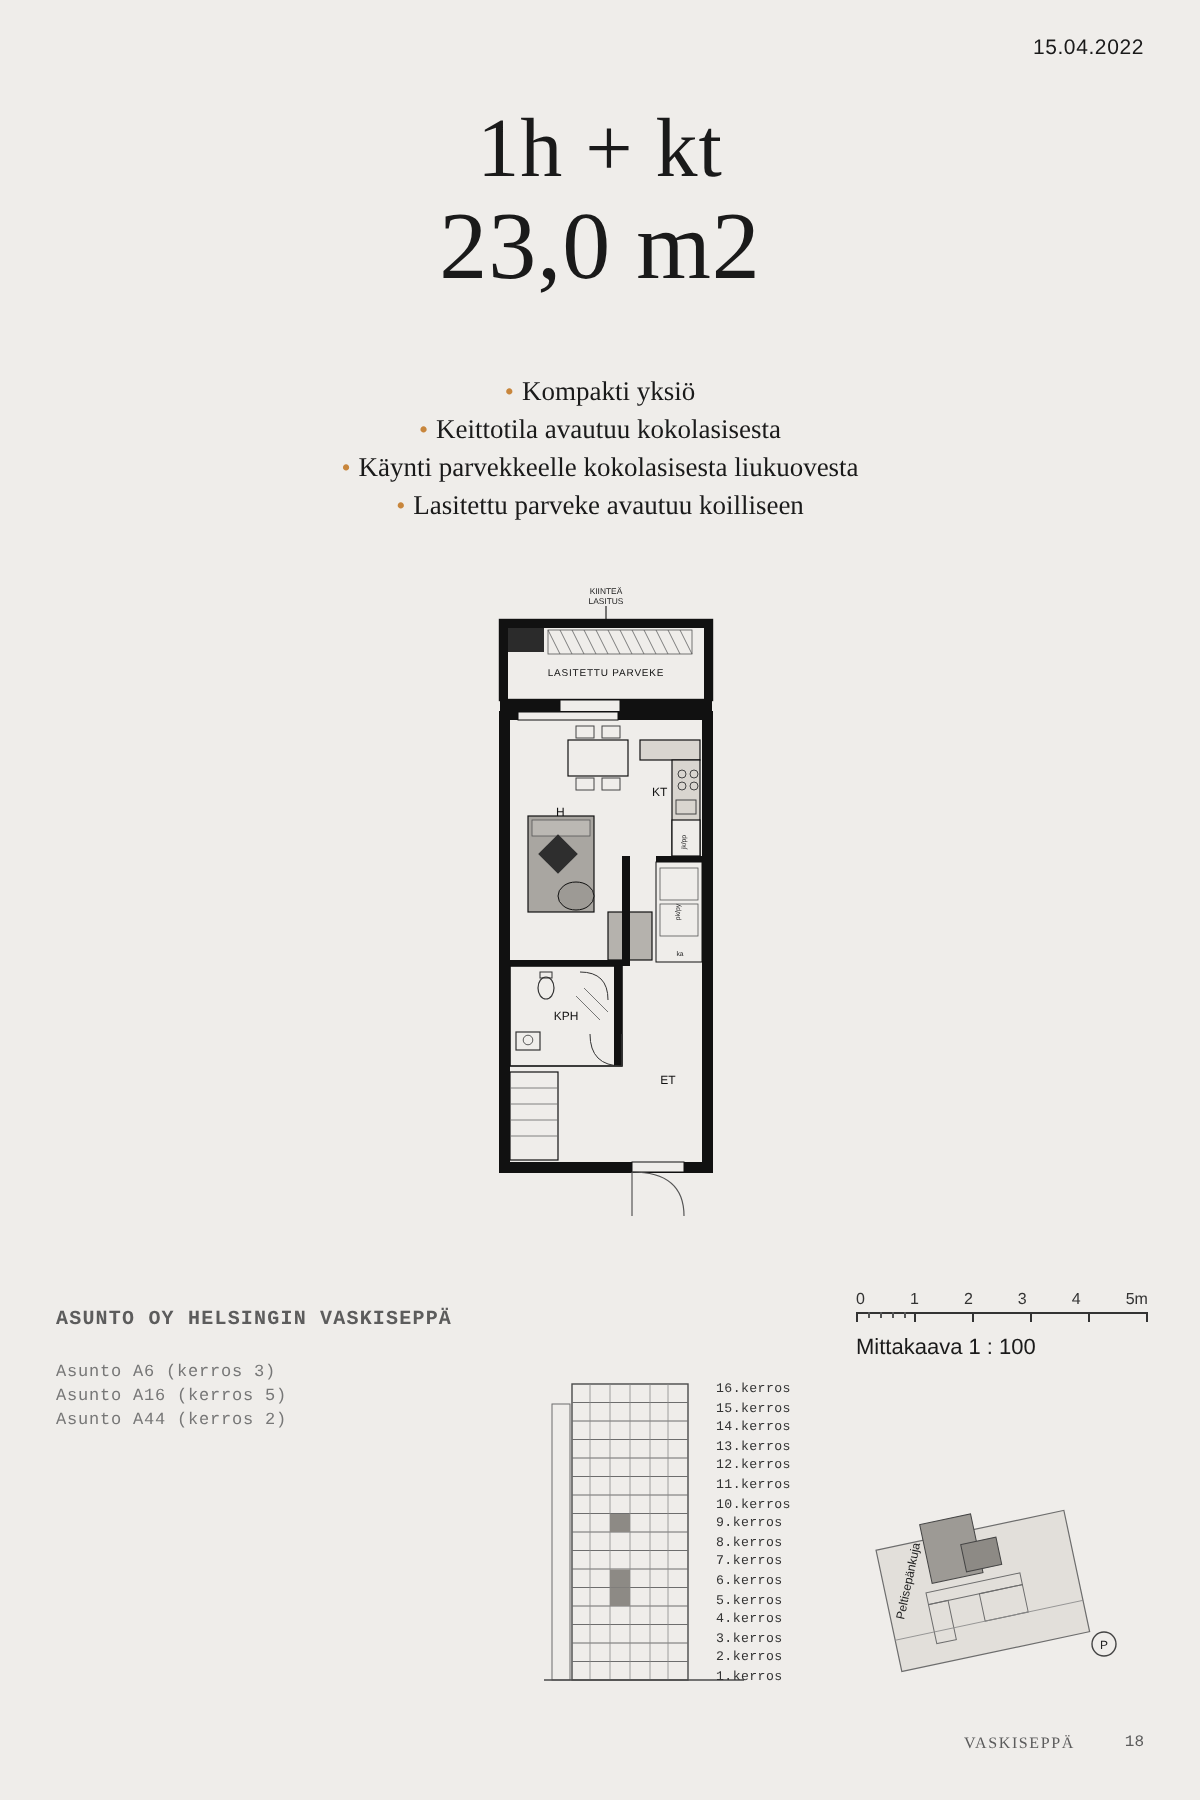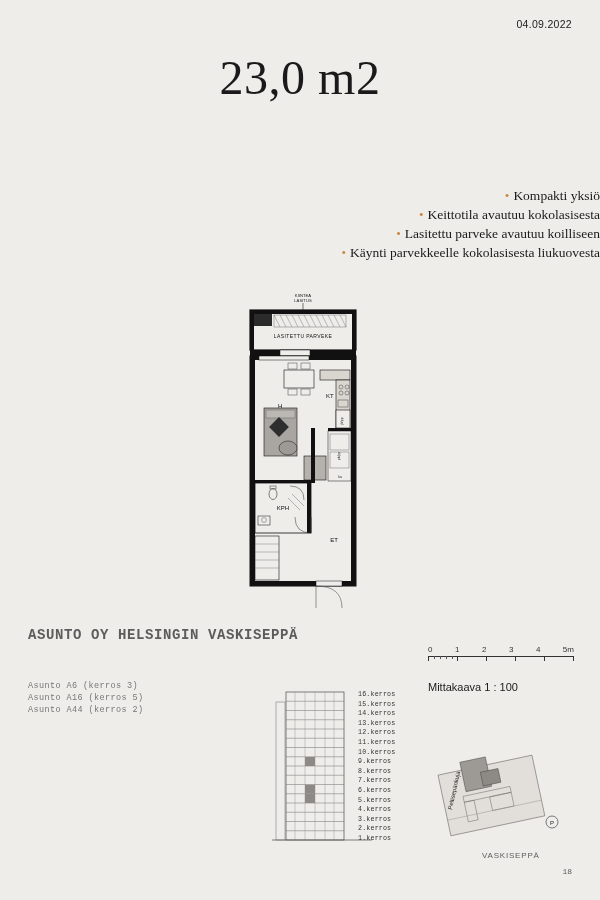--- a/index.html
+++ b/index.html
@@ -46,21 +46,21 @@
     font-size: 48px;
     line-height: 52px;
     letter-spacing: 0.5px;
   }
   
   .features {
     position: absolute;
     top: 186px;
     left: 0;
     width: 600px;
-    text-align: right;
+    text-align: center;
   }
   .feature {
     font-size: 13.5px;
     line-height: 19px;
     white-space: nowrap;
   }
   .feature .dot {
     color: #c8863c;
     margin-right: 4px;
     font-size: 13px;
@@ -71,23 +71,23 @@
     left: 228px;
     top: 288px;
     width: 150px;
     height: 320px;
   }
   .plan svg { display:block; }
   
   .asunto-title {
     position: absolute;
     left: 28px;
-    top: 627px;
+    top: 655px;
     font-family: "Liberation Mono", monospace;
-    font-size: 14px;
+    font-size: 10px;
     letter-spacing: 0.6px;
     color: #5c5c5c;
     font-weight: bold;
   }
   .asunto-list {
     position: absolute;
     left: 28px;
     top: 680px;
     font-family: "Liberation Mono", monospace;
     font-size: 8.5px;
@@ -131,21 +131,21 @@
     background: #333;
   }
   .scale-graphic .minitick {
     position: absolute;
     top: 0;
     width: 1px;
     height: 3px;
     background: #555;
   }
   .scale-label {
-    margin-top: 16px;
+    margin-top: 3px;
     font-family: "Liberation Sans", sans-serif;
     font-size: 11px;
     color: #1a1a1a;
   }
   
   .floors {
     position: absolute;
     left: 272px;
     top: 686px;
     width: 120px;
@@ -166,51 +166,52 @@
     position: absolute;
     left: 434px;
     top: 750px;
     width: 140px;
     height: 96px;
   }
   
   .footer-left {
     position: absolute;
     left: 482px;
-    bottom: 40px;
-    font-family: Liberation Sans, sans-serif;
+    bottom: 24px;
+    font-family: Liberation Serif, serif;
     font-size: 8px;
     letter-spacing: 0.8px;
     color: #5c5c5c;
   }
   .footer-page {
     position: absolute;
     right: 28px;
     bottom: 24px;
     font-family: "Liberation Mono", monospace;
     font-size: 8px;
     color: #5c5c5c;
   }
 </style>
 </head>
 <body>
 
 <div class="page">
 
-  <div class="date">04.09.2022</div>
+  <div class="date">15.04.2022</div>
 
   <div class="title-block">
+    <div class="title-line1">1h + kt</div>
     <div class="title-line2">23,0 m2</div>
   </div>
 
   <div class="features">
     <div class="feature"><span class="dot">•</span><span>Kompakti yksiö</span></div>
     <div class="feature"><span class="dot">•</span><span>Keittotila avautuu kokolasisesta</span></div>
+    <div class="feature"><span class="dot">•</span><span>Käynti parvekkeelle kokolasisesta liukuovesta</span></div>
     <div class="feature"><span class="dot">•</span><span>Lasitettu parveke avautuu koilliseen</span></div>
-    <div class="feature"><span class="dot">•</span><span>Käynti parvekkeelle kokolasisesta liukuovesta</span></div>
   </div>
 
   <div class="plan">
     <svg width="150" height="320" viewBox="0 0 150 320" xmlns="http://www.w3.org/2000/svg">
 
       <text x="75" y="9" font-family="Liberation Sans, sans-serif" font-size="4.2" text-anchor="middle" fill="#222">KIINTEÄ</text>
       <text x="75" y="14" font-family="Liberation Sans, sans-serif" font-size="4.2" text-anchor="middle" fill="#222">LASITUS</text>
       <line x1="75" y1="15" x2="75" y2="22" stroke="#222" stroke-width="0.6"></line>
 
       <rect x="22" y="22" width="106" height="40" fill="#efedea" stroke="#111" stroke-width="1.2"></rect>

